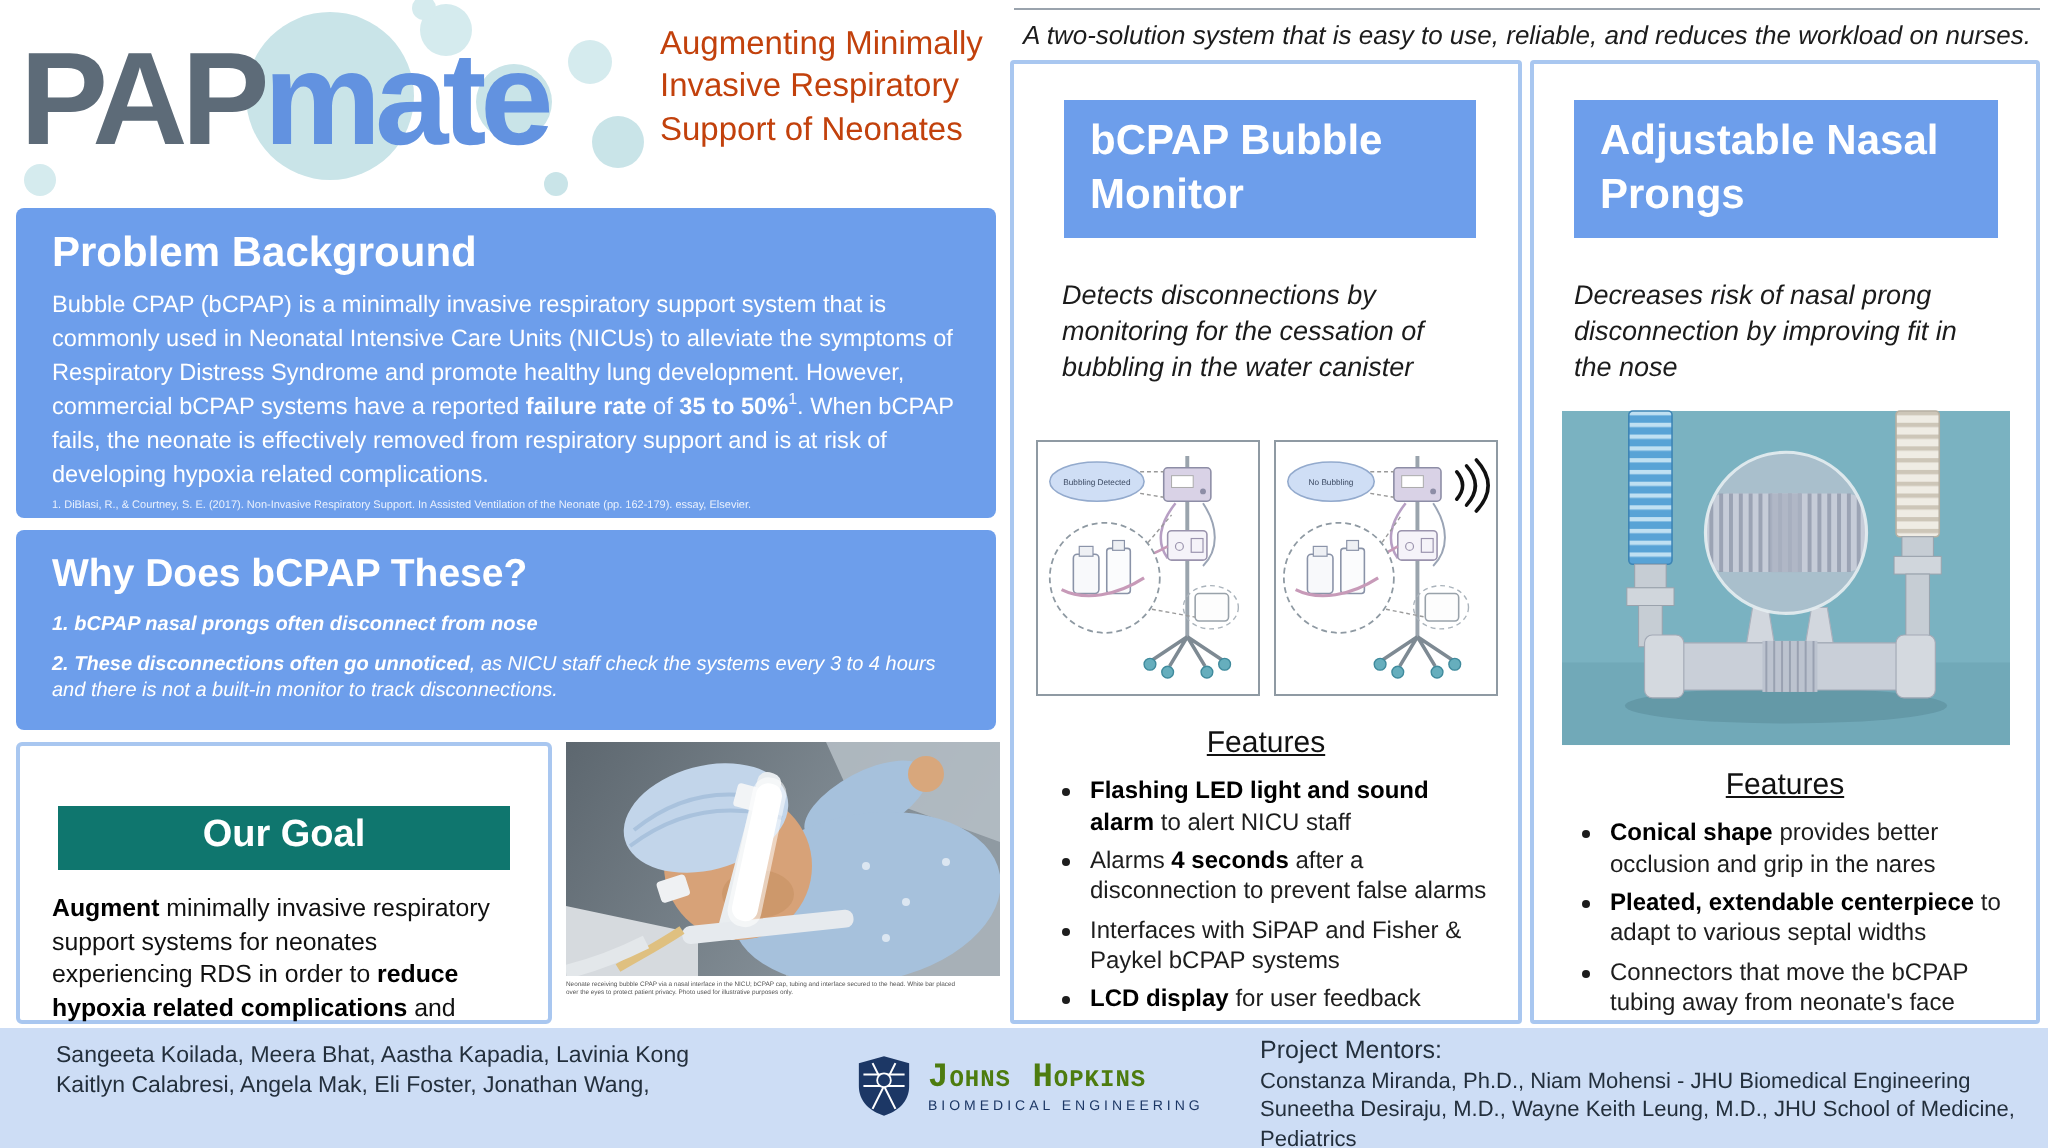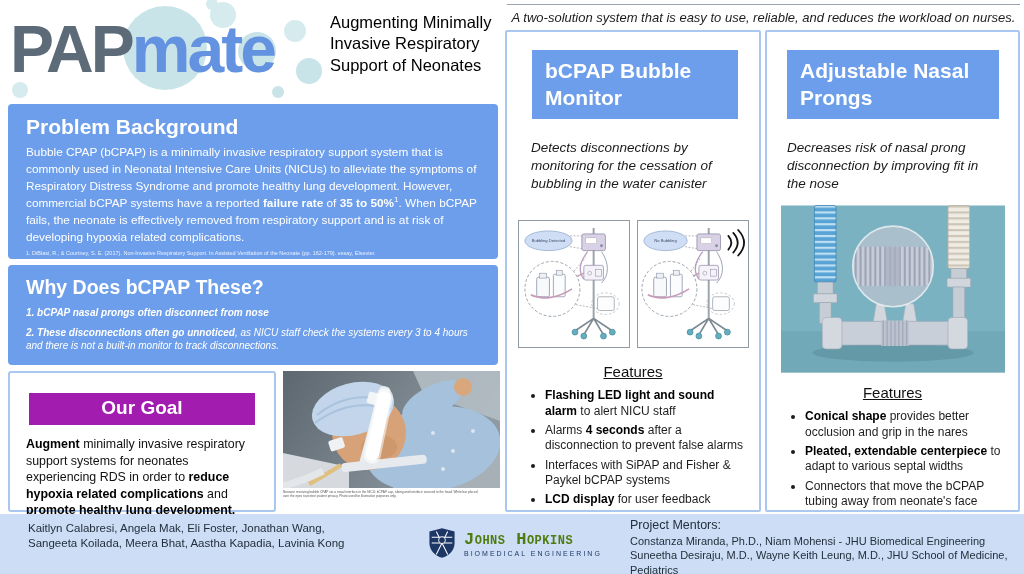--- a/index.html
+++ b/index.html
@@ -10,36 +10,36 @@
     font-family: "Liberation Sans", sans-serif;
     overflow: hidden;
     color: #1d1d1d;
   }
   
   .logo-block { position:absolute; left:10px; top:2px; width:315px; height:100px; }
   .bubble { position:absolute; border-radius:50%; background:#c9e4e8; }
   .logo-text { position:relative; font-size:66px; font-weight:bold; letter-spacing:-3px; line-height:95px; white-space:nowrap; }
   .logo-gray { color:#5d6b78; }
   .logo-blue { color:#6292e0; }
-  .header-title { position:absolute; left:330px; top:12px; width:178px; font-size:16.5px; line-height:1.3; color:#000000; font-weight:500; }
+  .header-title { position:absolute; left:330px; top:12px; width:178px; font-size:16.5px; line-height:1.3; color:#c2410c; font-weight:500; }
   .tagline-rule { position:absolute; left:507px; top:4px; width:513px; height:1px; background:#9aa3ad; }
   .tagline { position:absolute; left:507px; top:10px; width:513px; text-align:center; font-style:italic; font-size:13px; color:#1c1c1c; }
 
   
   .blue-panel { position:absolute; left:8px; background:#6d9eeb; color:#fff; border-radius:4px; padding:11px 18px; }
   .panel-problem { top:104px; width:490px; height:155px; }
   .panel-why { top:265px; width:490px; height:100px; }
   .panel-title-lg { font-size:21px; font-weight:bold; margin-bottom:5px; }
   .panel-title-md { font-size:19.5px; font-weight:bold; margin-bottom:7px; }
   .panel-body { font-size:11.8px; line-height:1.42; }
   .panel-footnote { font-size:5.5px; color:#eaf1fd; margin-top:5px; }
   .why-item { font-size:10px; line-height:1.32; margin-bottom:7px;font-style:italic; }
 
   .goal-card { position:absolute; left:8px; top:371px; width:268px; height:141px; background:#fff; border:2px solid #a9c7f0; border-radius:3px; }
-  .goal-header { margin:20px auto 0; width:226px; background:#a21caf; color:#fff; font-size:19px; font-weight:bold; text-align:center; padding:4px 0 6px; }
+  .goal-header { margin:30px auto 0; width:226px; background:#0f766e; color:#fff; font-size:19px; font-weight:bold; text-align:center; padding:4px 0 6px; }
   .goal-text { margin:11px 16px 0; font-size:12.4px; line-height:1.34; color:#111; }
 
   .baby-figure { position:absolute; left:283px; top:371px; width:217px; height:142px; }
   .baby-figure svg { display:block; }
   .baby-caption { margin-top:2px; font-size:3.2px; line-height:1.3; color:#555; }
 
   
   .solution-card { position:absolute; top:30px; height:482px; background:#fff; border:2px solid #a9c7f0; border-radius:2px; }
   .card-mid { left:505px; width:256px; }
   .card-right { left:765px; width:255px; }
@@ -296,22 +296,22 @@
   <ul class="features">
     <li><span></span><span class="b">Conical shape</span><span> provides better occlusion and grip in the nares</span></li>
     <li><span></span><span class="b">Pleated, extendable centerpiece</span><span> to adapt to various septal widths</span></li>
     <li><span></span><span class="b"></span><span>Connectors that move the bCPAP tubing away from neonate's face</span></li>
     <li><span></span><span class="b">Series of sizes</span><span> for neonates 500g to 3000g in weight</span></li>
   </ul>
 </div>
 
 <div class="footer">
   <div class="team-block">
+    <div class="footer-line">Sangeeta Koilada, Meera Bhat, Aastha Kapadia, Lavinia Kong</div>
     <div class="footer-line">Kaitlyn Calabresi, Angela Mak, Eli Foster, Jonathan Wang,</div>
-    <div class="footer-line">Sangeeta Koilada, Meera Bhat, Aastha Kapadia, Lavinia Kong</div>
   </div>
 
   <div class="jhu-logo">
     <svg width="28" height="32" viewBox="0 0 24 28">
       <path d="M12 1 L23 4 V14 C23 21 18 25 12 27 C6 25 1 21 1 14 V4 Z" fill="#1c3765"></path>
       <path d="M3 9 H21 M3 14 H21" stroke="#ffffff" stroke-width="0.9" fill="none"></path>
       <path d="M7 4 L17 24 M17 4 L7 24" stroke="#ffffff" stroke-width="0.9" fill="none"></path>
       <circle cx="12" cy="11.5" r="3" fill="#1c3765" stroke="#ffffff" stroke-width="0.8"></circle>
     </svg>
     <div>

